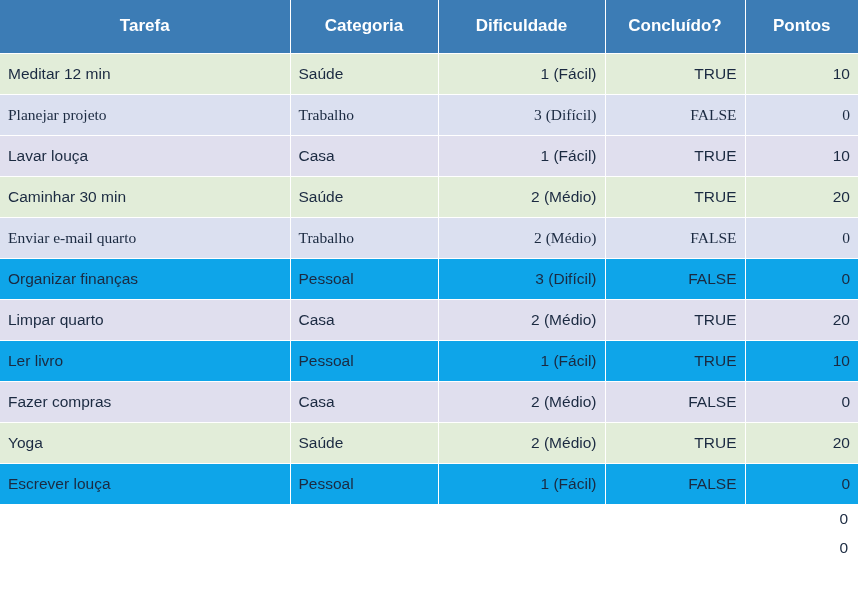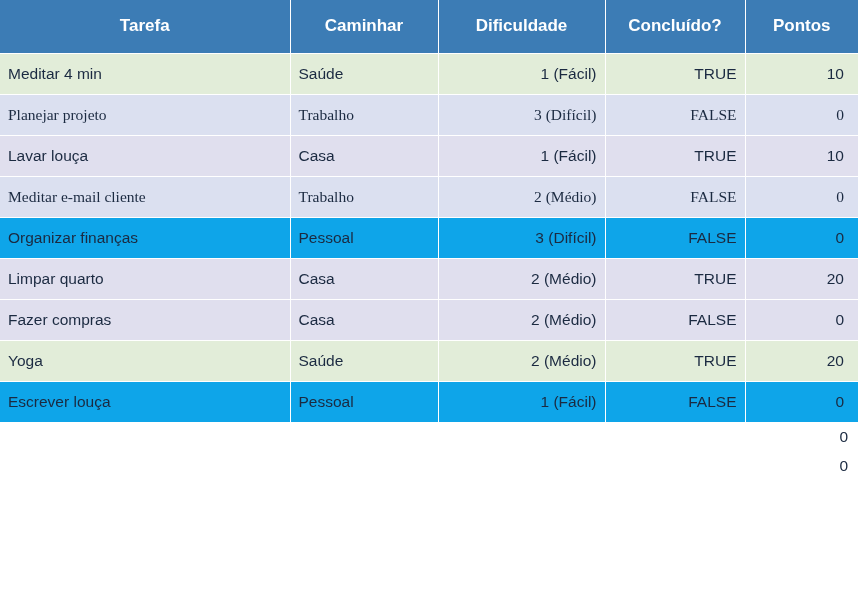--- a/index.html
+++ b/index.html
@@ -48,21 +48,21 @@
     border-right: 1px solid #ffffff;
     border-bottom: 1px solid #ffffff;
     padding: 0 8px;
     white-space: nowrap;
     overflow: hidden;
   }
   tbody td:last-child { border-right: none; }
 
   td.t-left   { text-align: left; }
   td.t-center { text-align: right; }
-  td.t-right  { text-align: right; padding-right: 14px; }
+  td.t-right  { text-align: right; padding-right: 8px; }
 
   
   .bg-saude    { background: #E2EDD9; }
   .bg-trabalho { background: #DBE0F0; font-family: Liberation Serif, serif; }
   .bg-casa     { background: #E0DFEE; margin-top: 44px; }
   .bg-pessoal  { background: #0ea5e9; }
 
   tr.empty-row td {
     background: #ffffff;
     border-right: none;
@@ -81,68 +81,82 @@
     <colgroup>
       <col class="c-task">
         <col class="c-cat">
         <col class="c-dif">
         <col class="c-done">
         <col class="c-pts">
     </colgroup>
     <thead>
       <tr>
         <th>Tarefa</th>
-        <th>Caminhar</th>
+        <th>Categoria</th>
         <th>Dificuldade</th>
         <th>Concluído?</th>
         <th>Pontos</th>
       </tr>
     </thead>
     <tbody>
         <tr>
-          <td class="t-left bg-saude">Meditar 4 min</td>
+          <td class="t-left bg-saude">Meditar 12 min</td>
           <td class="t-left bg-saude">Saúde</td>
           <td class="t-center bg-saude">1 (Fácil)</td>
           <td class="t-center bg-saude">TRUE</td>
           <td class="t-right bg-saude">10</td>
         </tr>
         <tr>
           <td class="t-left bg-trabalho">Planejar projeto</td>
           <td class="t-left bg-trabalho">Trabalho</td>
           <td class="t-center bg-trabalho">3 (Difícil)</td>
           <td class="t-center bg-trabalho">FALSE</td>
           <td class="t-right bg-trabalho">0</td>
         </tr>
         <tr>
           <td class="t-left bg-casa">Lavar louça</td>
           <td class="t-left bg-casa">Casa</td>
           <td class="t-center bg-casa">1 (Fácil)</td>
           <td class="t-center bg-casa">TRUE</td>
           <td class="t-right bg-casa">10</td>
         </tr>
         <tr>
-          <td class="t-left bg-trabalho">Meditar e-mail cliente</td>
+          <td class="t-left bg-saude">Caminhar 30 min</td>
+          <td class="t-left bg-saude">Saúde</td>
+          <td class="t-center bg-saude">2 (Médio)</td>
+          <td class="t-center bg-saude">TRUE</td>
+          <td class="t-right bg-saude">20</td>
+        </tr>
+        <tr>
+          <td class="t-left bg-trabalho">Enviar e-mail quarto</td>
           <td class="t-left bg-trabalho">Trabalho</td>
           <td class="t-center bg-trabalho">2 (Médio)</td>
           <td class="t-center bg-trabalho">FALSE</td>
           <td class="t-right bg-trabalho">0</td>
         </tr>
         <tr>
           <td class="t-left bg-pessoal">Organizar finanças</td>
           <td class="t-left bg-pessoal">Pessoal</td>
           <td class="t-center bg-pessoal">3 (Difícil)</td>
           <td class="t-center bg-pessoal">FALSE</td>
           <td class="t-right bg-pessoal">0</td>
         </tr>
         <tr>
           <td class="t-left bg-casa">Limpar quarto</td>
           <td class="t-left bg-casa">Casa</td>
           <td class="t-center bg-casa">2 (Médio)</td>
           <td class="t-center bg-casa">TRUE</td>
           <td class="t-right bg-casa">20</td>
+        </tr>
+        <tr>
+          <td class="t-left bg-pessoal">Ler livro</td>
+          <td class="t-left bg-pessoal">Pessoal</td>
+          <td class="t-center bg-pessoal">1 (Fácil)</td>
+          <td class="t-center bg-pessoal">TRUE</td>
+          <td class="t-right bg-pessoal">10</td>
         </tr>
         <tr>
           <td class="t-left bg-casa">Fazer compras</td>
           <td class="t-left bg-casa">Casa</td>
           <td class="t-center bg-casa">2 (Médio)</td>
           <td class="t-center bg-casa">FALSE</td>
           <td class="t-right bg-casa">0</td>
         </tr>
         <tr>
           <td class="t-left bg-saude">Yoga</td>

